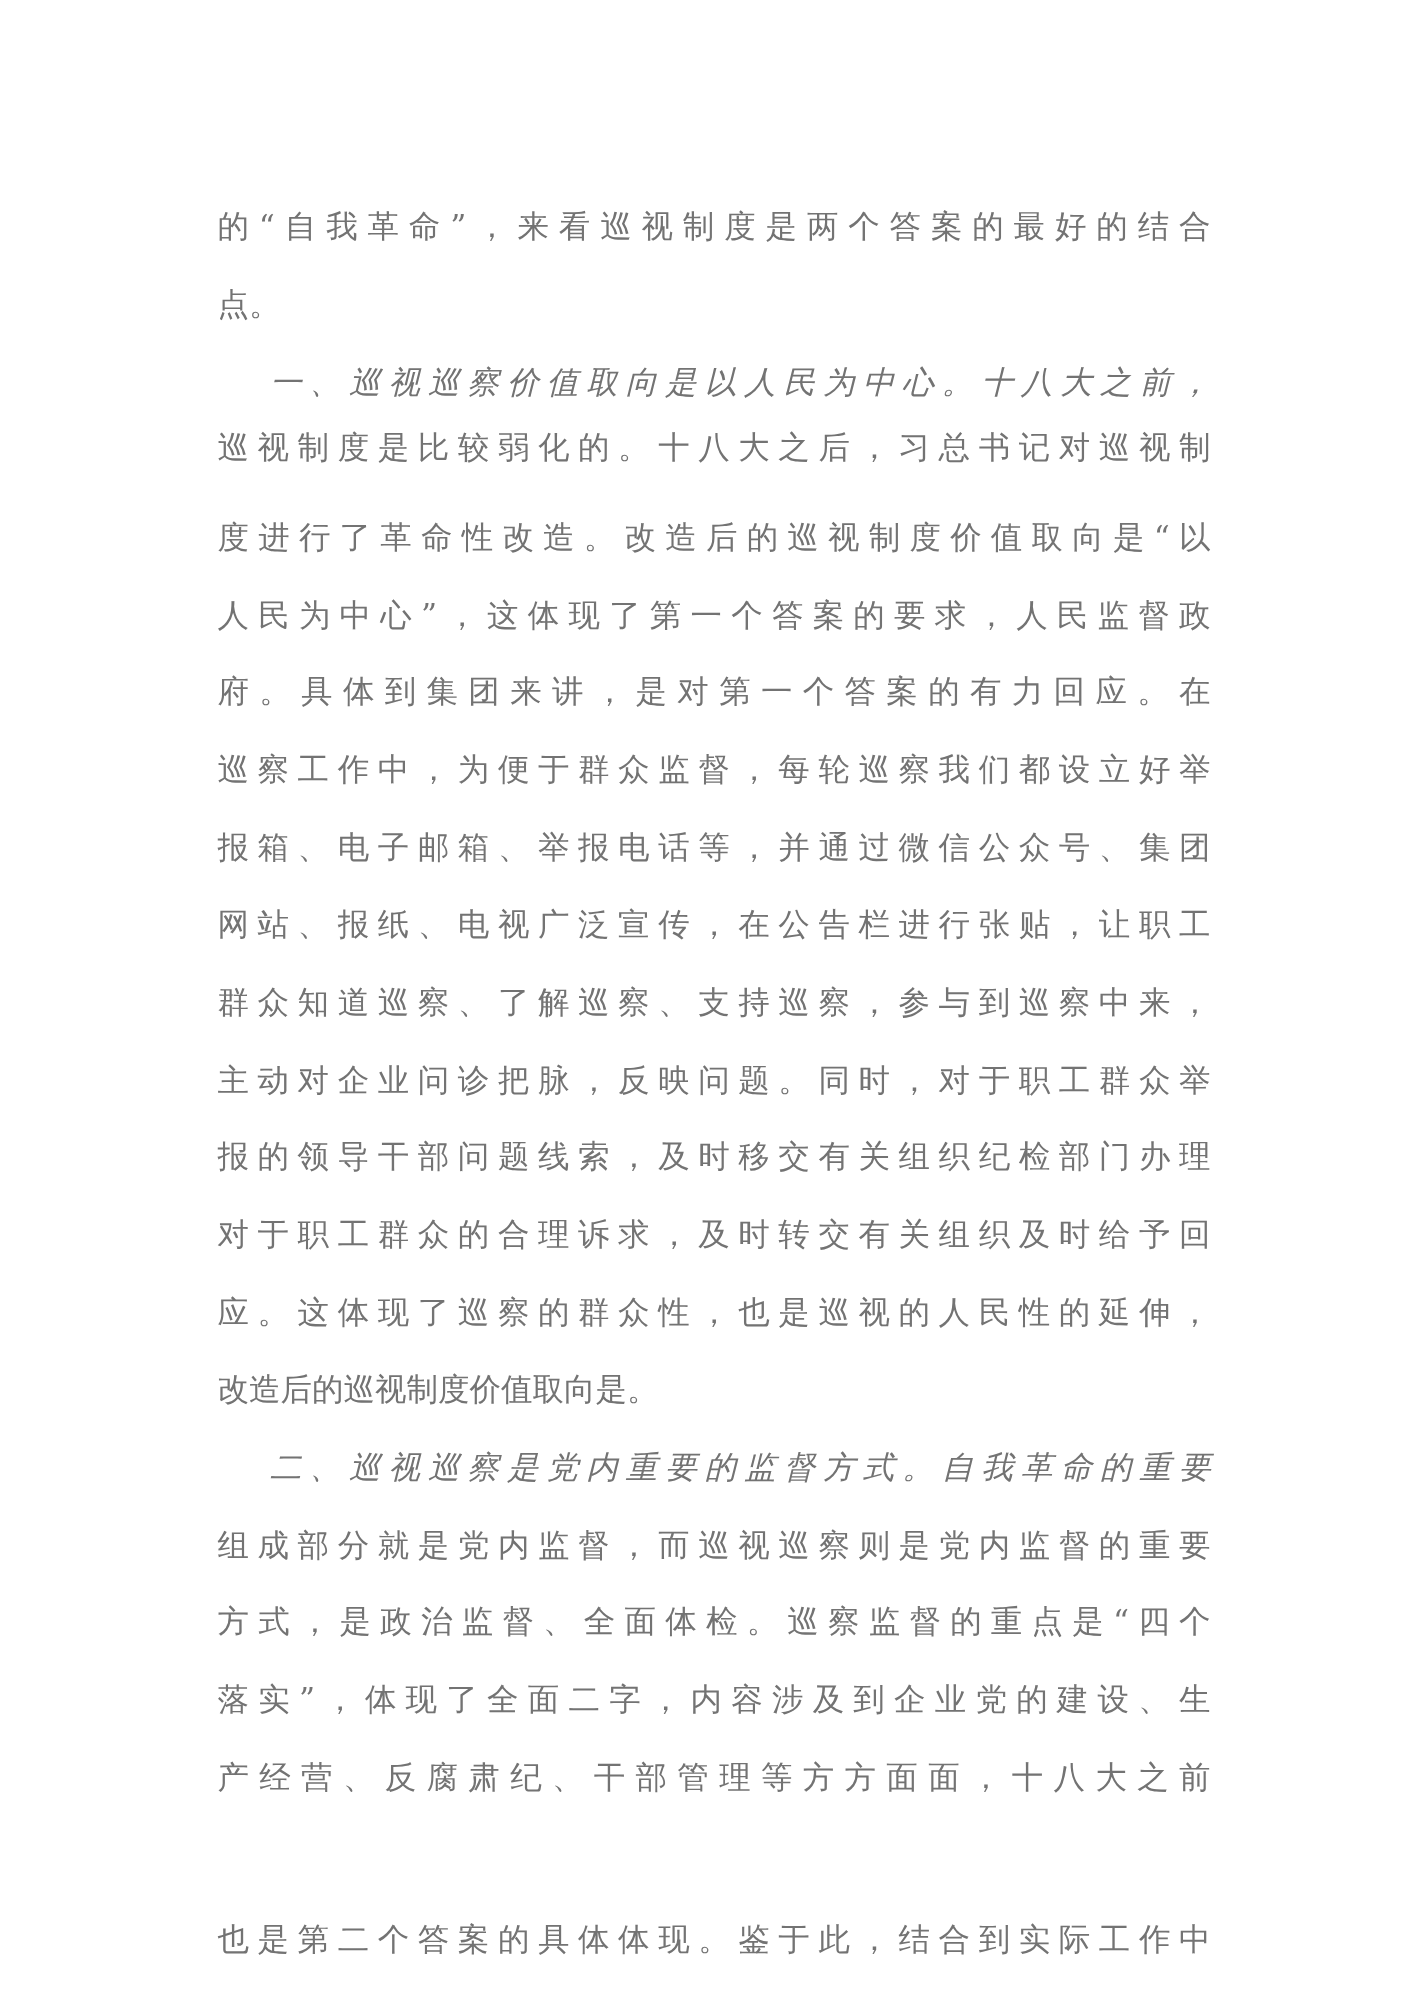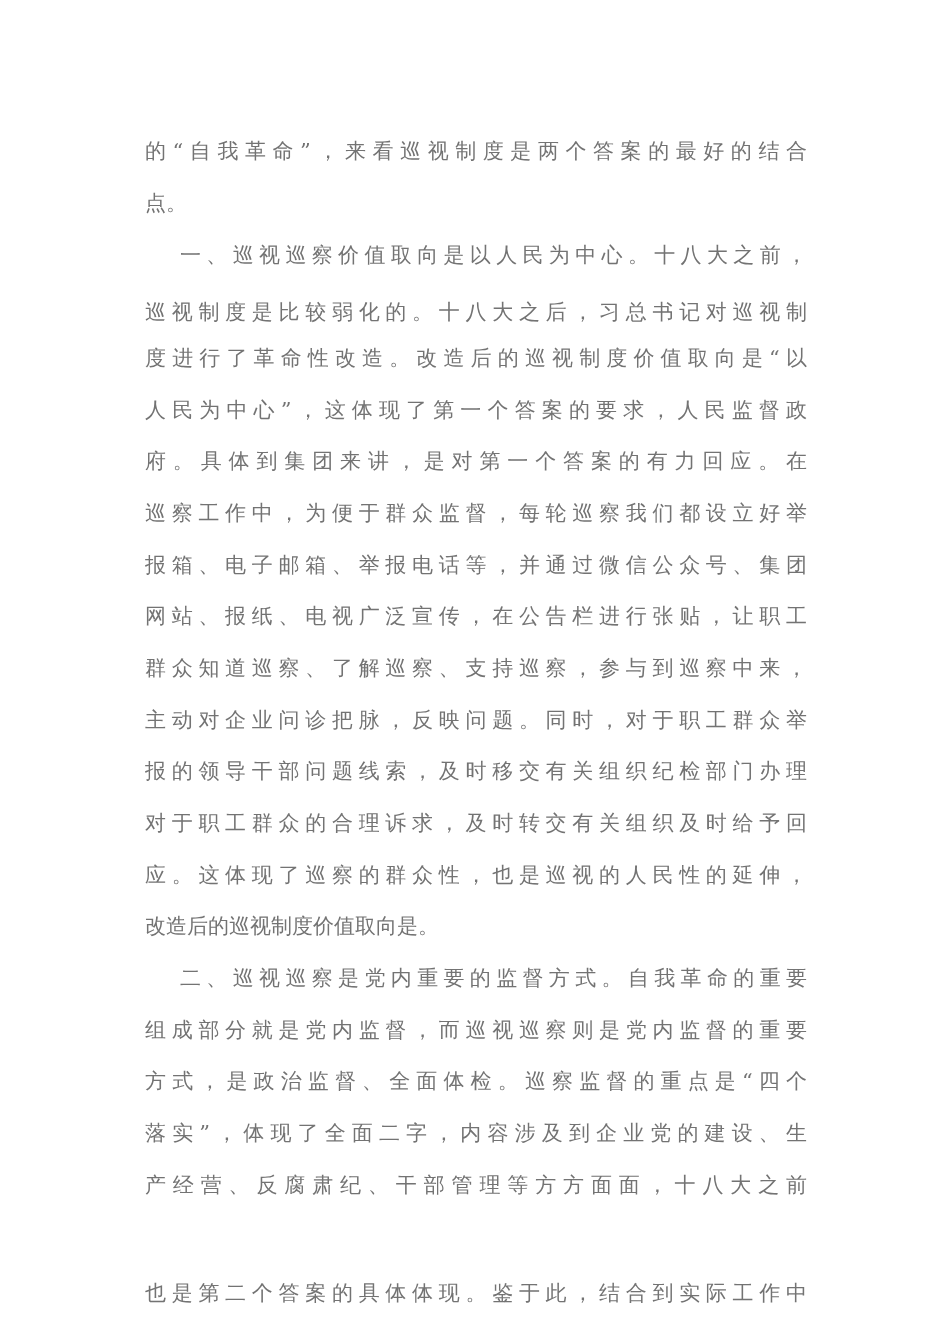--- a/index.html
+++ b/index.html
@@ -16,30 +16,30 @@
     font-family: "DejaVu Serif", "Liberation Serif", serif;
     font-size: 21px;
     line-height: 40px;
     color: #737373;
     white-space: nowrap;
     text-align: justify;
     text-align-last: justify;
     letter-spacing: 0px;
   }
   .line.last { text-align-last: left; }
-  .line.indent { left: 180px; width: 627px; }
+  .line.indent { left: 180px; width: 627px; font-style: italic; }
 </style>
 </head>
 <body>
 
 <div class="page">
   <div class="line" style="top:131px">的“自我革命”，来看巡视制度是两个答案的最好的结合</div>
   <div class="line last" style="top:183px">点。</div>
   <div class="line indent" style="top:235px">一、巡视巡察价值取向是以人民为中心。十八大之前，</div>
-  <div class="line" style="top:292px">巡视制度是比较弱化的。十八大之后，习总书记对巡视制</div>
+  <div class="line" style="top:278px">巡视制度是比较弱化的。十八大之后，习总书记对巡视制</div>
   <div class="line" style="top:390px">人民为中心”，这体现了第一个答案的要求，人民监督政</div>
   <div class="line" style="top:338px">度进行了革命性改造。改造后的巡视制度价值取向是“以</div>
   <div class="line" style="top:441px">府。具体到集团来讲，是对第一个答案的有力回应。在</div>
   <div class="line" style="top:493px">巡察工作中，为便于群众监督，每轮巡察我们都设立好举</div>
   <div class="line" style="top:545px">报箱、电子邮箱、举报电话等，并通过微信公众号、集团</div>
   <div class="line" style="top:648px">群众知道巡察、了解巡察、支持巡察，参与到巡察中来，</div>
   <div class="line" style="top:596px">网站、报纸、电视广泛宣传，在公告栏进行张贴，让职工</div>
   <div class="line" style="top:700px">主动对企业问诊把脉，反映问题。同时，对于职工群众举</div>
   <div class="line" style="top:751px">报的领导干部问题线索，及时移交有关组织纪检部门办理</div>
   <div class="line" style="top:803px">对于职工群众的合理诉求，及时转交有关组织及时给予回</div>

